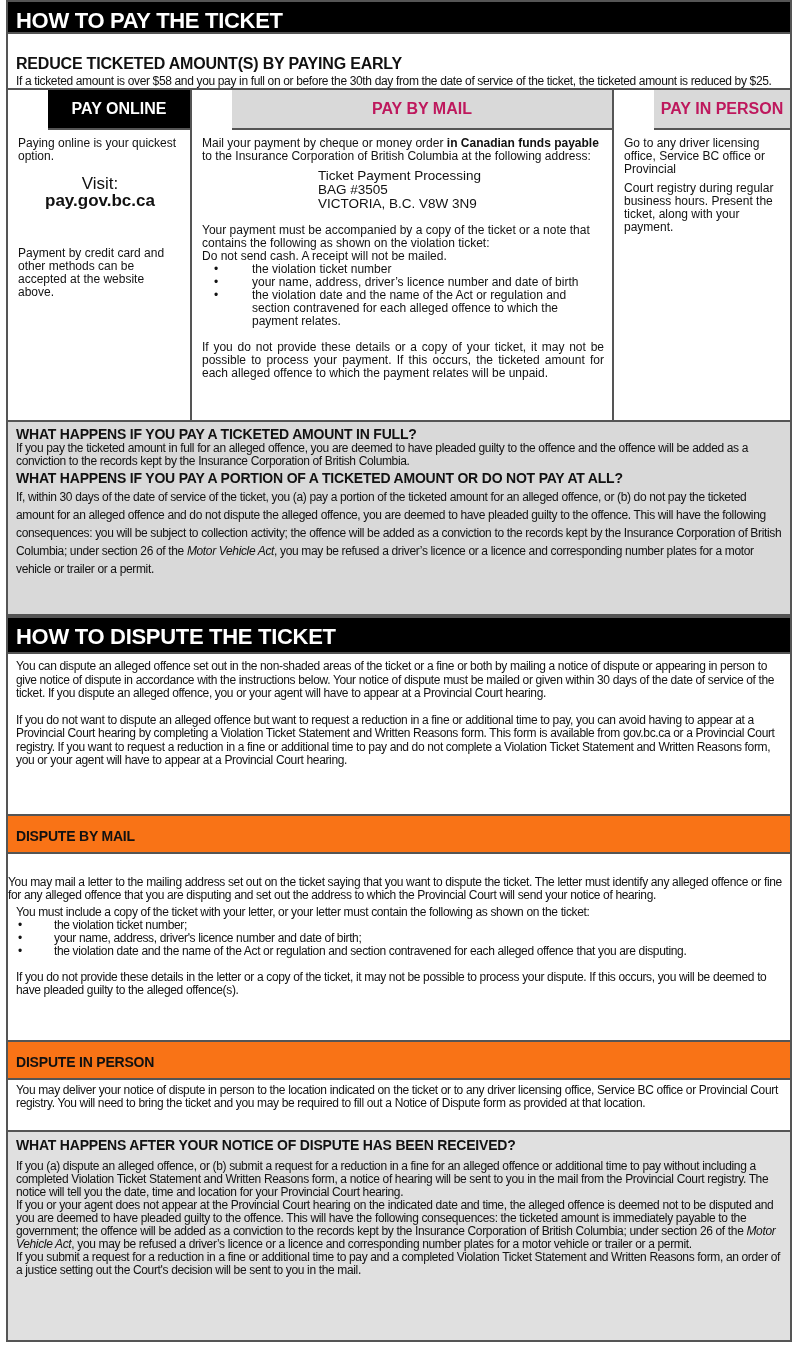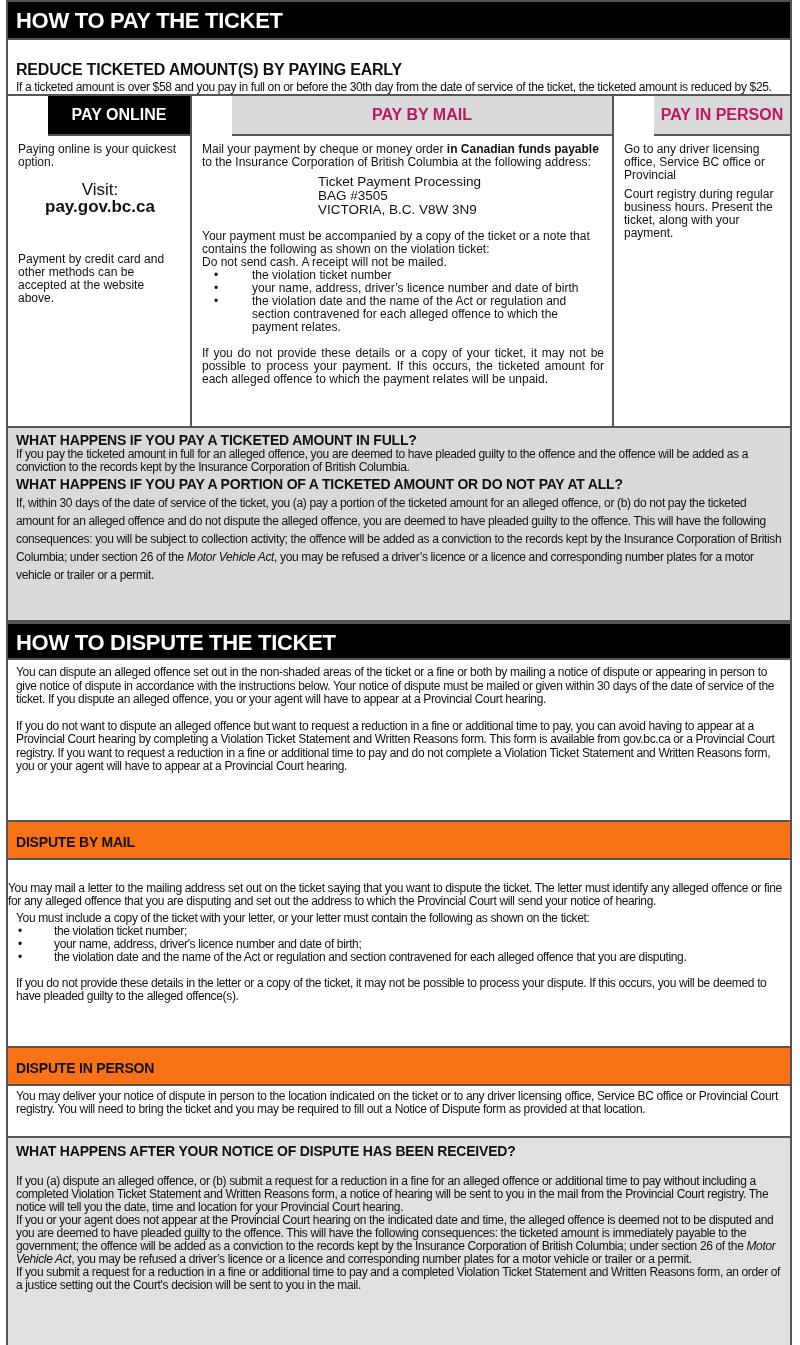--- a/index.html
+++ b/index.html
@@ -6,21 +6,21 @@
   html, body { width: 800px; height: 1345px; background: #ffffff; overflow: hidden; }
   body { font-family: "Liberation Sans", sans-serif; color: #111; position: relative; }
 
   .doc { position: absolute; left: 6px; top: 0; width: 786px; }
 
   .band-black {
     background: #000; color: #fff; font-weight: bold;
     font-family: "Liberation Sans", sans-serif;
     letter-spacing: -0.3px;
   }
-  .title1 { height: 38px; font-size: 22px; padding: 6px 0 0 8px; border: 2px solid #555; border-bottom: none; }
+  .title1 { height: 32px; font-size: 22px; padding: 6px 0 0 8px; border: 2px solid #555; border-bottom: none; }
   .title2 { height: 36px; font-size: 22px; padding: 6px 0 0 8px; border: 2px solid #555; border-bottom: none; }
 
   .reduce { background: #fff; border: 2px solid #555; padding: 21px 6px 2px 8px; height: 58px; }
   .reduce h2 { font-size: 16px; font-weight: bold; letter-spacing: -0.2px; margin-bottom: 2px; }
   .reduce p { font-size: 12px; line-height: 13px; letter-spacing: -0.35px; }
 
   .cols { display: flex; border-left: 2px solid #555; border-right: 2px solid #555; }
   .col-online { width: 184px; border-right: 2px solid #555; }
   .col-mail { width: 422px; border-right: 2px solid #555; }
   .col-person { flex: 1; }
@@ -59,21 +59,21 @@
   .submail .p2 { padding-left: 8px; margin-top: 4px; }
   .submail ul { list-style: none; }
   .submail ul li { position: relative; padding-left: 46px; }
   .submail ul li .dot { position: absolute; left: 10px; }
   .submail .p3 { padding-left: 8px; margin-top: 13px; }
 
   .subperson-head { height: 38px; }
   .subperson { background: #fff; border: 2px solid #555; border-top: none; height: 52px; padding: 4px 6px 0 8px; font-size: 12px; line-height: 13px; letter-spacing: -0.35px; }
 
   .after { background: #e0e0e0; border: 2px solid #555; border-top: none; height: 210px; padding: 5px 6px 0 8px; }
-  .after h3 { font-size: 14px; font-weight: bold; letter-spacing: -0.2px; margin-bottom: 16px; }
+  .after h3 { font-size: 14px; font-weight: bold; letter-spacing: -0.2px; margin-bottom: 7px; }
   .after p { font-size: 12px; line-height: 13px; letter-spacing: -0.35px; }
   i { font-style: italic; }
   b { font-weight: bold; }
 </style>
 </head>
 <body>
 
 <div class="doc">
 
   <div class="band-black title1">HOW TO PAY THE  TICKET</div>

